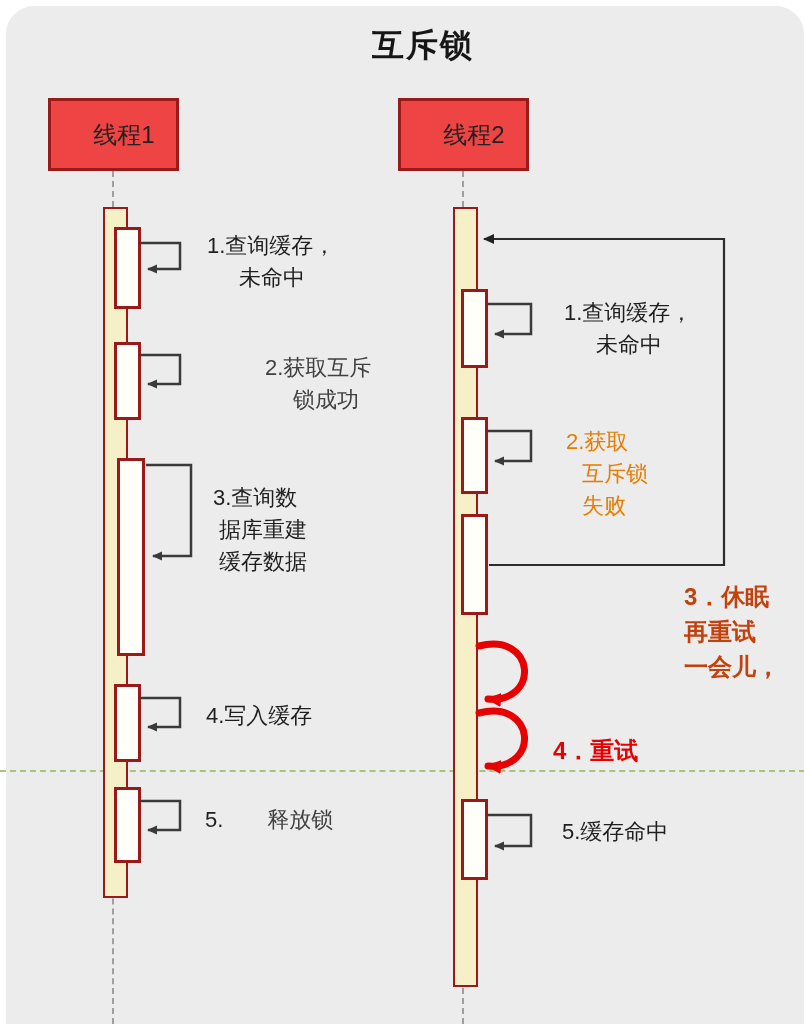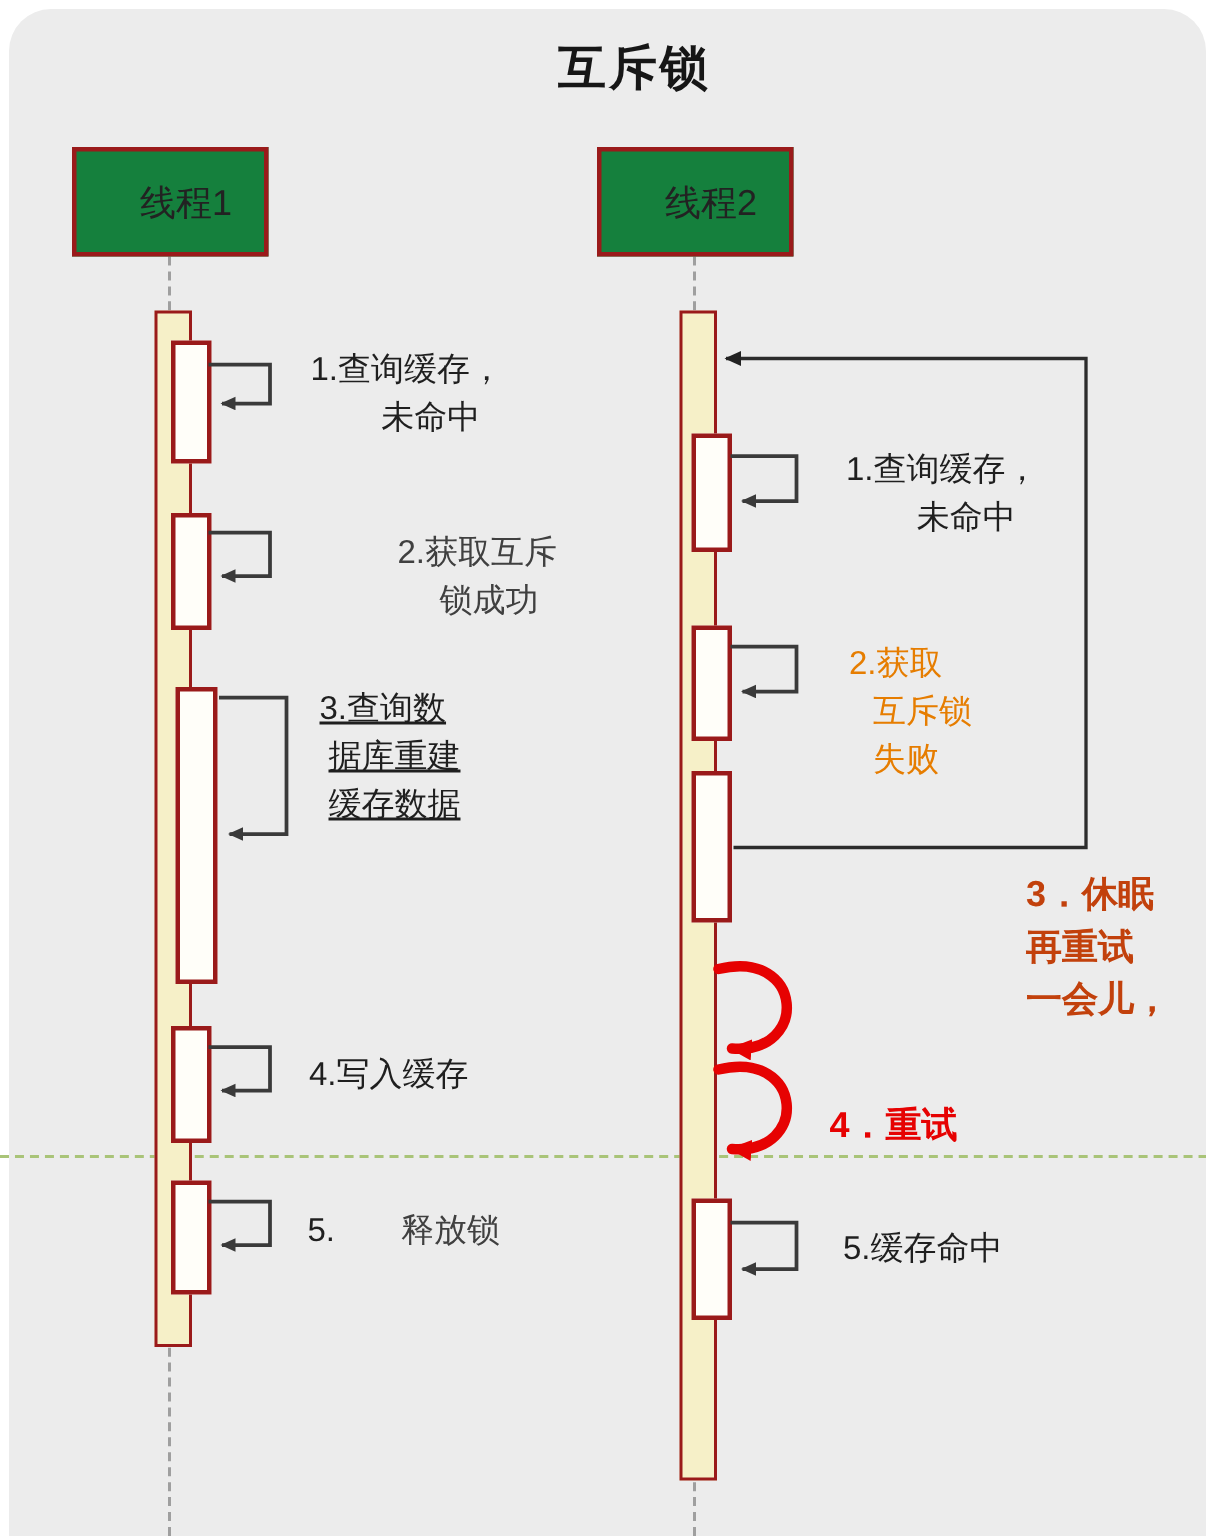--- a/index.html
+++ b/index.html
@@ -17,21 +17,21 @@
   }
   .abs{position:absolute;padding-left:21px;}
   .title{
     left:0;top:24px;width:804px;
     text-align:center;
     font-size:32px;font-weight:600;color:#161616;
     letter-spacing:2px;
   }
   .thread-box{
     border:3px solid #9a1a1a;
-    background:#15803d;
+    background:#ef4444;
     display:flex;align-items:center;justify-content:center;
     font-size:24px;color:#222222;
     box-sizing:border-box;
   }
   .lifeline{width:0;border-left:2px dashed #9f9f9f;}
   .bar{
     background:#f6f0c8;
     border:2px solid #9a1a1a;
     box-sizing:border-box;
   }
@@ -48,21 +48,21 @@
     font-size:22px;line-height:1.45;color:#1f1f1f;white-space:nowrap;
   }
   .label .ln{display:block;}
   .green{color:#404040;margin-left:44px;}
   .orange{color:#e67d00;}
   .darkred{color:#c2410c;font-weight:700;}
   .redtxt{color:#e60202;font-weight:700;}
   .ind6{padding-left:6px;}
   .ind16{padding-left:16px;}
   .ind28{padding-left:28px;}
-  .ind32{padding-left:32px;text-align:center;}
+  .ind32{padding-left:32px;}
   .big{font-size:24px;}
   svg.arrows{position:absolute;left:0;top:0;pointer-events:none;}
   .z1{z-index:1}.z2{z-index:2}.z3{z-index:3}.z4{z-index:4}.z5{z-index:5}
 </style>
 </head>
 <body>
 
 <div id="stage">
 
   <div class="panel"></div>
@@ -125,21 +125,21 @@
   </div>
 
   <div class="abs label z5" style="left:186px;top:230px;">
     <span class="ln">1.查询缓存，</span>
     <span class="ln ind32">未命中</span>
   </div>
   <div class="abs label green z5" style="left:200px;top:352px;">
     <span class="ln">2.获取互斥</span>
     <span class="ln ind28">锁成功</span>
   </div>
-  <div class="abs label z5" style="left:192px;top:456px;text-decoration:underline;">
+  <div class="abs label z5" style="left:192px;top:482px;">
     <span class="ln">3.查询数</span>
     <span class="ln ind6">据库重建</span>
     <span class="ln ind6">缓存数据</span>
   </div>
   <div class="abs label z5" style="left:185px;top:700px;">
     <span class="ln">4.写入缓存</span>
   </div>
   <div class="abs label z5" style="left:184px;top:804px;">
     <span>5.</span><span class="green">释放锁</span>
   </div>

